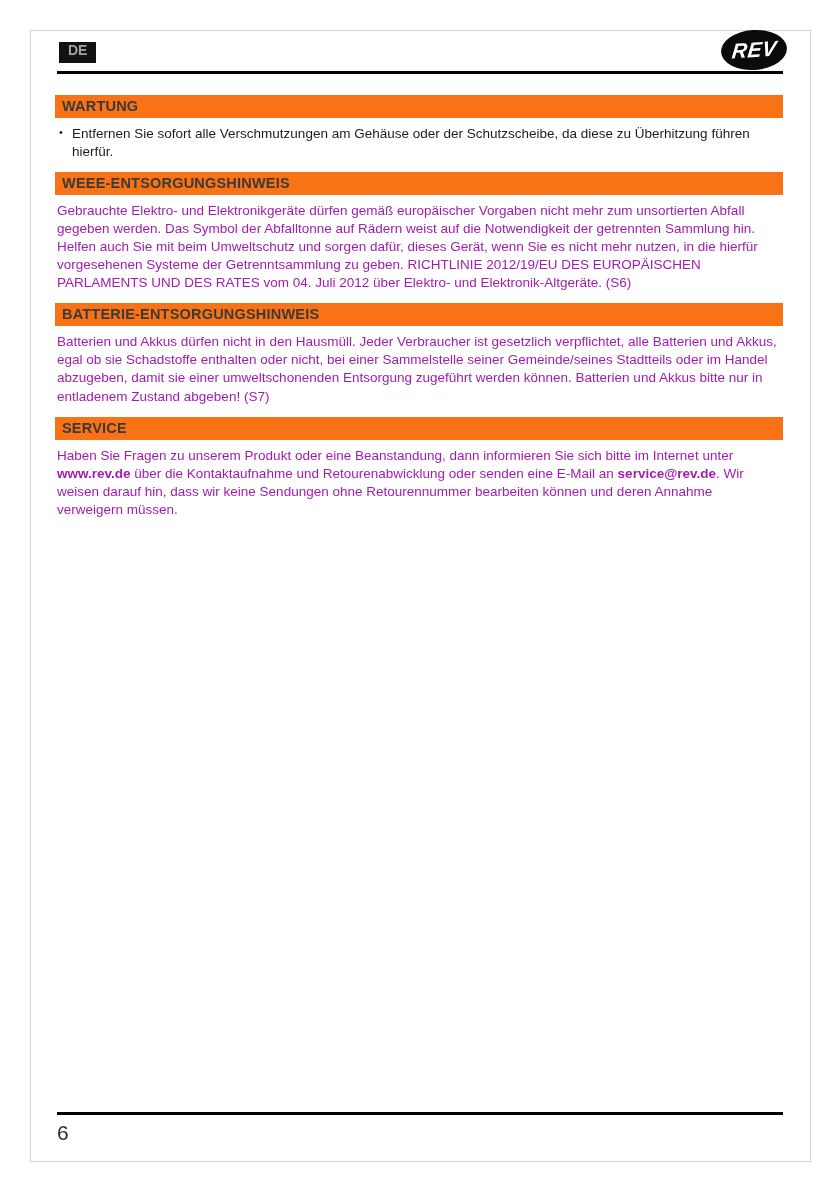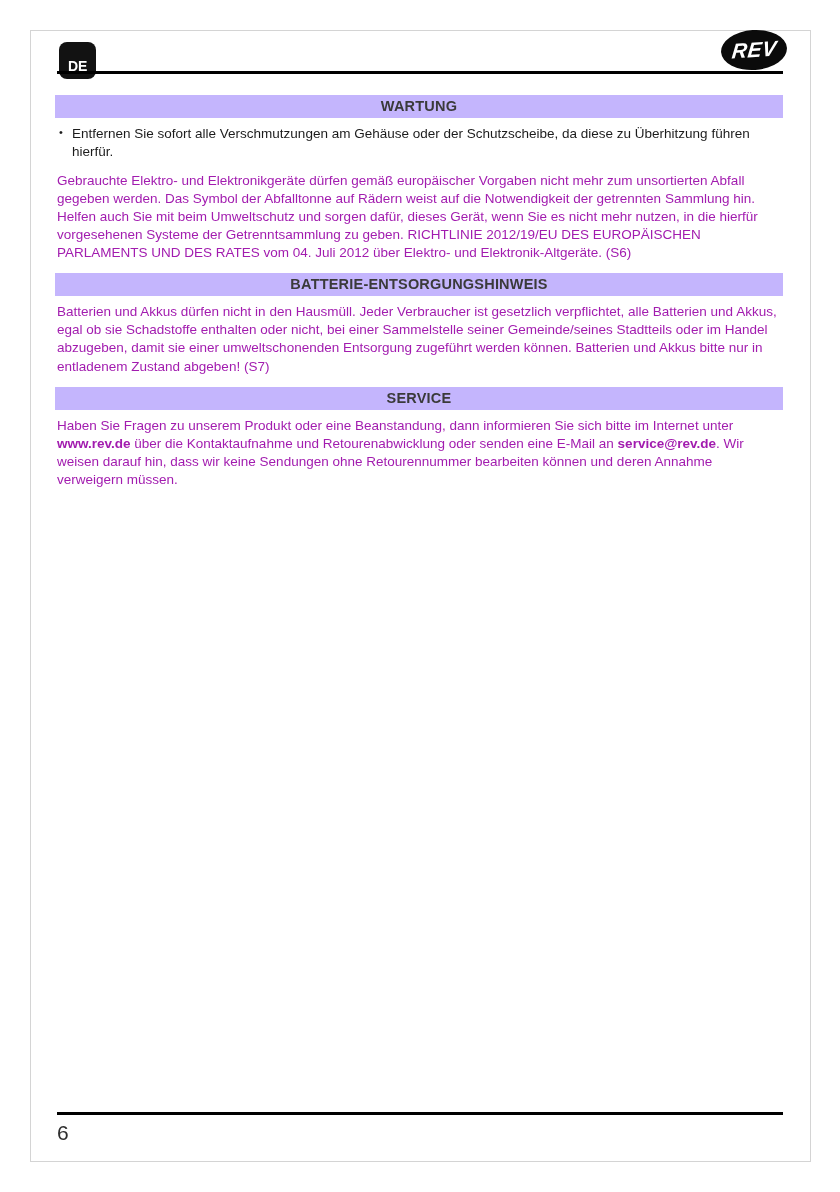--- a/index.html
+++ b/index.html
@@ -29,25 +29,24 @@
     left: 57px;
     right: 57px;
     top: 38px;
     height: 34px;
   }
   .de-badge {
     position: absolute;
     left: 2px;
     top: 4px;
     background: #121212;
-    color: #ffffff;
+    color: #a3a3a3;
     font-weight: bold;
     font-size: 14px;
-    padding: 16px 9px 5px 9px;
-    border-radius: 8px;
+    padding: 0 9px 5px 9px;
   }
   .logo {
     position: absolute;
     right: -4px;
     top: -8px;
     width: 66px;
     height: 40px;
     background: #0b0b0b;
     border-radius: 50%;
     transform: rotate(-4deg);
@@ -72,27 +71,26 @@
     background: #000000;
   }
   .content {
     position: absolute;
     left: 55px;
     width: 728px;
     top: 95px;
   }
   .section-title {
     margin: 0 0 7px 0;
-    background: #c4b5fd;
+    background: #f97316;
     color: #3a3a3a;
     font-size: 14.5px;
     font-weight: bold;
     padding: 3px 7px 4px 7px;
     letter-spacing: 0.2px;
-    text-align: center;
   }
   .bullets {
     margin: 0 2px 11px 2px;
     padding: 0;
     list-style: none;
     font-size: 13.5px;
     line-height: 1.33;
     color: #1c1c1c;
   }
   .bullets li {
@@ -148,20 +146,21 @@
   <div class="header-rule"></div>
 
   <div class="content" id="sections">
       <section>
         <h2 class="section-title">WARTUNG</h2>
         <ul class="bullets">
           <li>Entfernen Sie sofort alle Verschmutzungen am Gehäuse oder der Schutzscheibe, da diese zu Überhitzung führen hierfür.</li>
         </ul>
       </section>
       <section>
+        <h2 class="section-title">WEEE-ENTSORGUNGSHINWEIS</h2>
         <p class="para"><span>Gebrauchte Elektro- und Elektronikgeräte dürfen gemäß europäischer Vorgaben nicht mehr zum unsortierten Abfall gegeben werden. Das Symbol der Abfalltonne auf Rädern weist auf die Notwendigkeit der getrennten Sammlung hin. Helfen auch Sie mit beim Umweltschutz und sorgen dafür, dieses Gerät, wenn Sie es nicht mehr nutzen, in die hierfür vorgesehenen Systeme der Getrenntsammlung zu geben. RICHTLINIE 2012/19/EU DES EUROPÄISCHEN PARLAMENTS UND DES RATES vom 04. Juli 2012 über Elektro- und Elektronik-Altgeräte. (S6)</span></p>
       </section>
       <section>
         <h2 class="section-title">BATTERIE-ENTSORGUNGSHINWEIS</h2>
         <p class="para"><span>Batterien und Akkus dürfen nicht in den Hausmüll. Jeder Verbraucher ist gesetzlich verpflichtet, alle Batterien und Akkus, egal ob sie Schadstoffe enthalten oder nicht, bei einer Sammelstelle seiner Gemeinde/seines Stadtteils oder im Handel abzugeben, damit sie einer umweltschonenden Entsorgung zugeführt werden können. Batterien und Akkus bitte nur in entladenem Zustand abgeben! (S7)</span></p>
       </section>
       <section>
         <h2 class="section-title">SERVICE</h2>
         <p class="para"><span>Haben Sie Fragen zu unserem Produkt oder eine Beanstandung, dann informieren Sie sich bitte im Internet unter </span><b>www.rev.de</b><span> über die Kontaktaufnahme und Retourenabwicklung oder senden eine E-Mail an </span><b>service@rev.de</b><span>. Wir weisen darauf hin, dass wir keine Sendungen ohne Retourennummer bearbeiten können und deren Annahme verweigern müssen.</span></p>
       </section>

